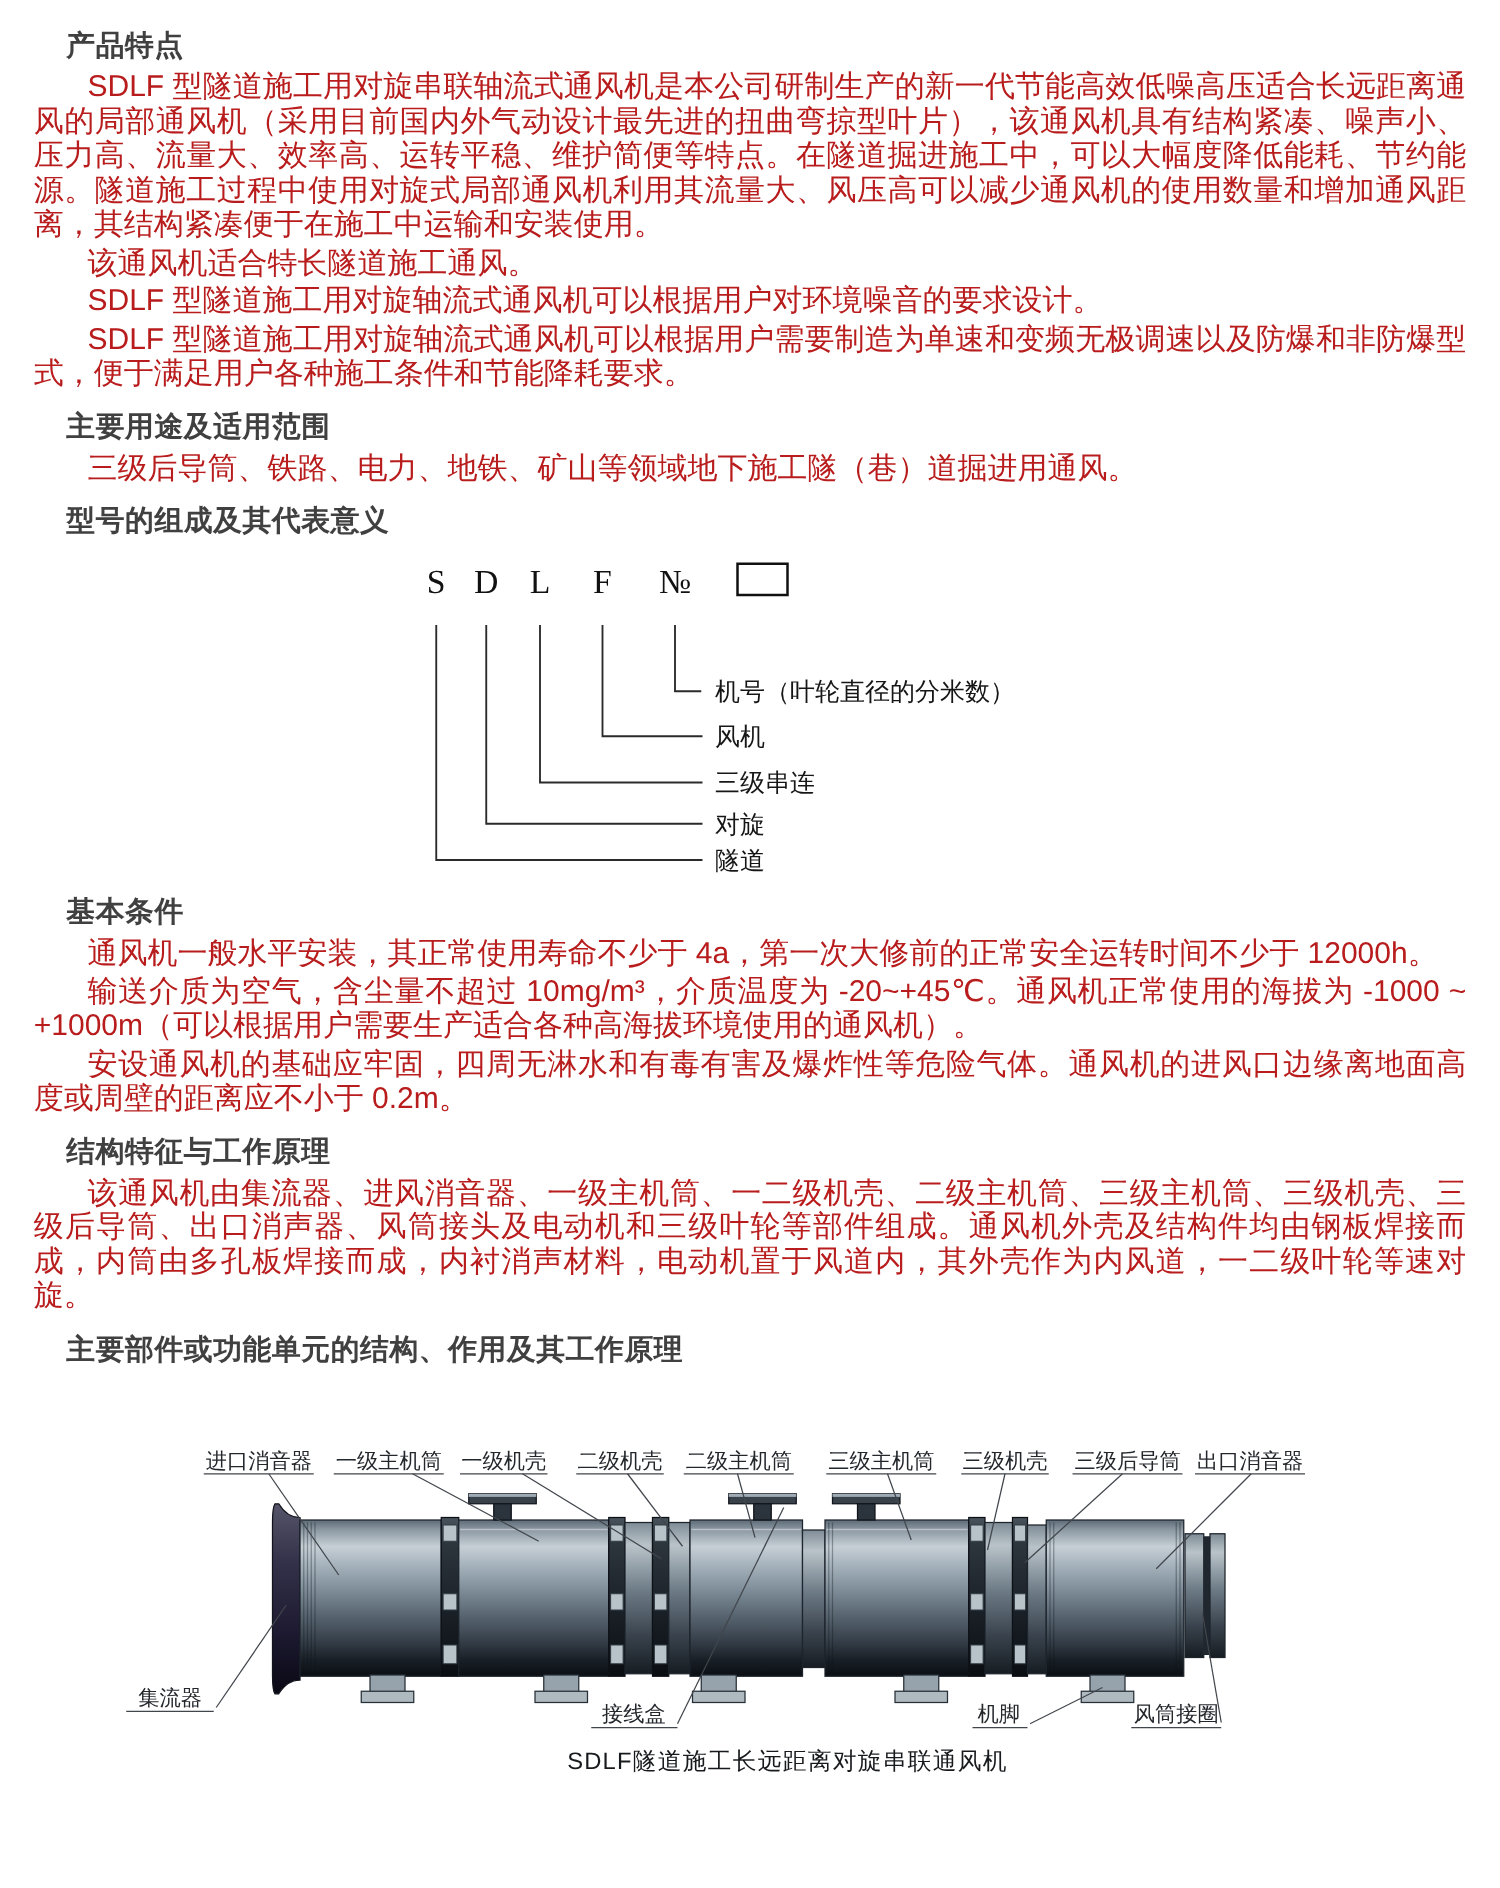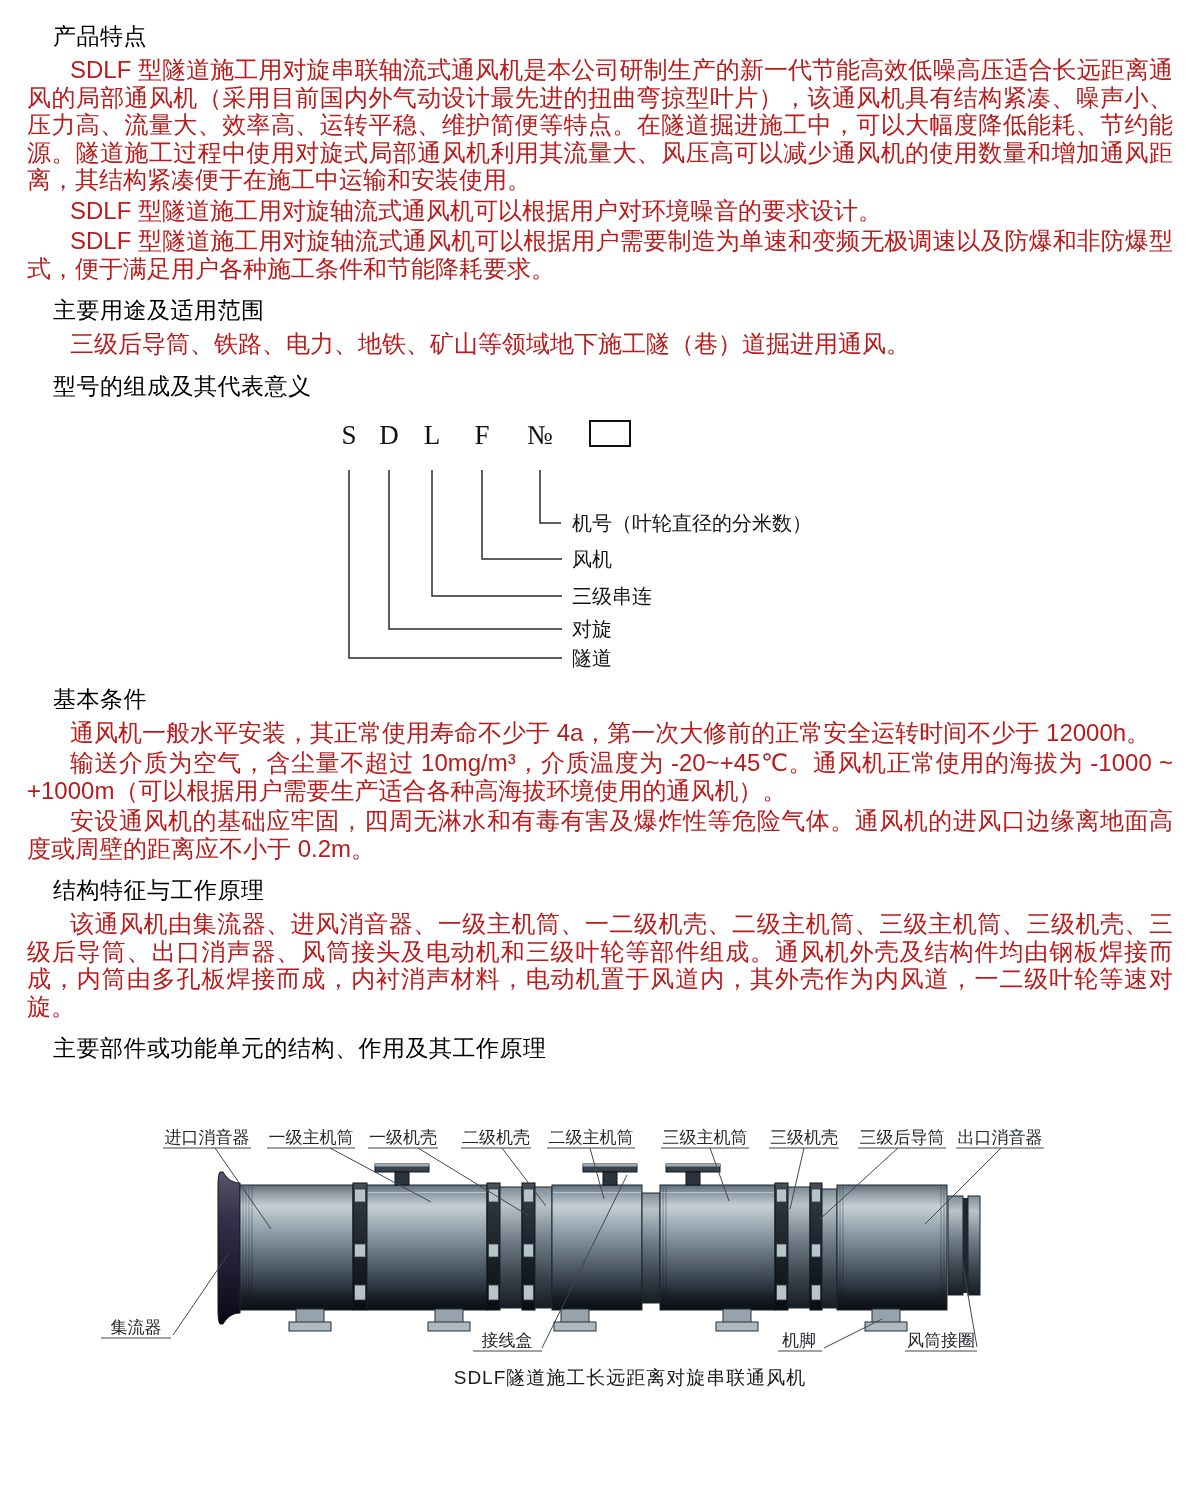--- a/index.html
+++ b/index.html
@@ -1,19 +1,19 @@
 <!DOCTYPE html>
 <html><head>
 <meta charset="utf-8">
 <style>
   html,body{margin:0;padding:0;background:#ffffff;}
   body{width:1200px;height:1510px;overflow:hidden;
        font-family:"Liberation Sans","DejaVu Sans",sans-serif;}
   .page{box-sizing:border-box;width:1200px;height:1510px;padding:8px 11px 0;background:#fff;}
-  h2.hd{color:#000000;font-size:23px;line-height:30px;font-weight:normal;
+  h2.hd{color:#404040;font-size:23px;line-height:30px;font-weight:bold;
         margin:13px 0 5px;text-indent:42px;letter-spacing:.5px;}
   p.bd{color:#b91c1c;font-size:24px;line-height:27.5px;margin:0 16px 3px;
        text-indent:43px;text-align:justify;}
   svg.full-bleed{display:block;margin-left:-11px;}
   svg text{font-family:"Liberation Sans","DejaVu Sans",sans-serif;}
   .code-letter{font-family:"Liberation Serif","DejaVu Serif",serif;font-size:27px;fill:#111;}
   .legend-label{font-size:20px;fill:#161616;}
   .dline{stroke:#2b2b2b;stroke-width:1.5;fill:none;}
   .fan-label{font-size:17px;fill:#23272c;}
   .fan-underline{stroke:#41464c;stroke-width:1;}
@@ -23,20 +23,21 @@
   .seam{stroke:#e6ebee;stroke-opacity:.5;stroke-width:1.2;}
 </style>
 </head>
 <body>
 
 <div class="page">
 
   <section>
     <h2 class="hd">产品特点</h2>
     <p class="bd">SDLF 型隧道施工用对旋串联轴流式通风机是本公司研制生产的新一代节能高效低噪高压适合长远距离通风的局部通风机（采用目前国内外气动设计最先进的扭曲弯掠型叶片），该通风机具有结构紧凑、噪声小、压力高、流量大、效率高、运转平稳、维护简便等特点。在隧道掘进施工中，可以大幅度降低能耗、节约能源。隧道施工过程中使用对旋式局部通风机利用其流量大、风压高可以减少通风机的使用数量和增加通风距离，其结构紧凑便于在施工中运输和安装使用。</p>
+    <p class="bd">该通风机适合特长隧道施工通风。</p>
     <p class="bd">SDLF 型隧道施工用对旋轴流式通风机可以根据用户对环境噪音的要求设计。</p>
     <p class="bd">SDLF 型隧道施工用对旋轴流式通风机可以根据用户需要制造为单速和变频无极调速以及防爆和非防爆型式，便于满足用户各种施工条件和节能降耗要求。</p>
   </section>
 
   <section>
     <h2 class="hd">主要用途及适用范围</h2>
     <p class="bd">三级后导筒、铁路、电力、地铁、矿山等领域地下施工隧（巷）道掘进用通风。</p>
   </section>
 
   <section>

